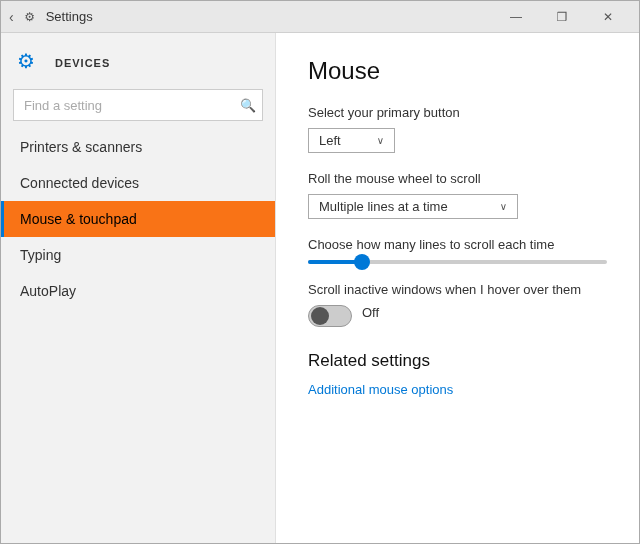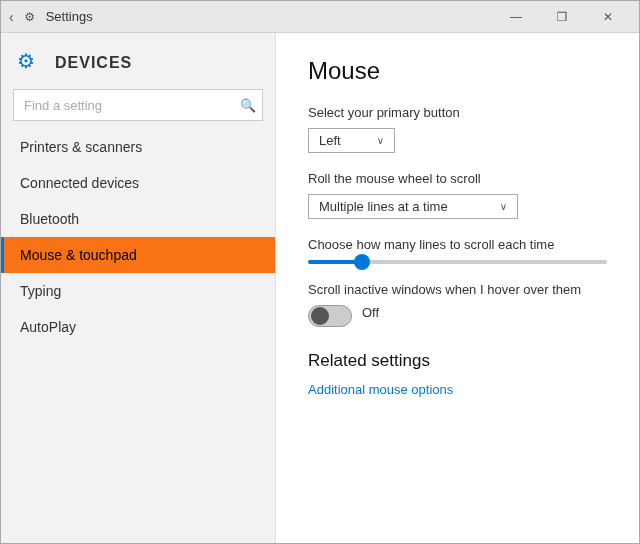--- a/index.html
+++ b/index.html
@@ -80,21 +80,21 @@
       padding: 16px 16px 12px 16px;
     }
     .sidebar-gear {
       width: 28px;
       height: 28px;
       margin-right: 10px;
       color: #0078d7;
       font-size: 20px;
     }
     .sidebar-title {
-      font-size: 16px;
+      font-size: 11px;
       font-weight: 600;
       letter-spacing: 1px;
       color: #333;
       text-transform: uppercase;
     }
     .sidebar-search {
       margin: 0 12px 8px 12px;
       position: relative;
     }
     .sidebar-search input {
@@ -267,23 +267,20 @@
       <input type="text" placeholder="Find a setting" style="">
       <span class="search-icon-btn">🔍</span>
     </div>
     <nav>
       <div class="nav-item">
         <span>Printers &amp; scanners</span>
       </div>
       <div class="nav-item">
         <span>Connected devices</span>
       </div>
-      <div class="nav-item">
-        <span>Bluetooth</span>
-      </div>
       <div class="nav-item active">
         <span>Mouse &amp; touchpad</span>
       </div>
       <div class="nav-item">
         <span>Typing</span>
       </div>
       <div class="nav-item">
         <span>AutoPlay</span>
       </div>
     </nav>

